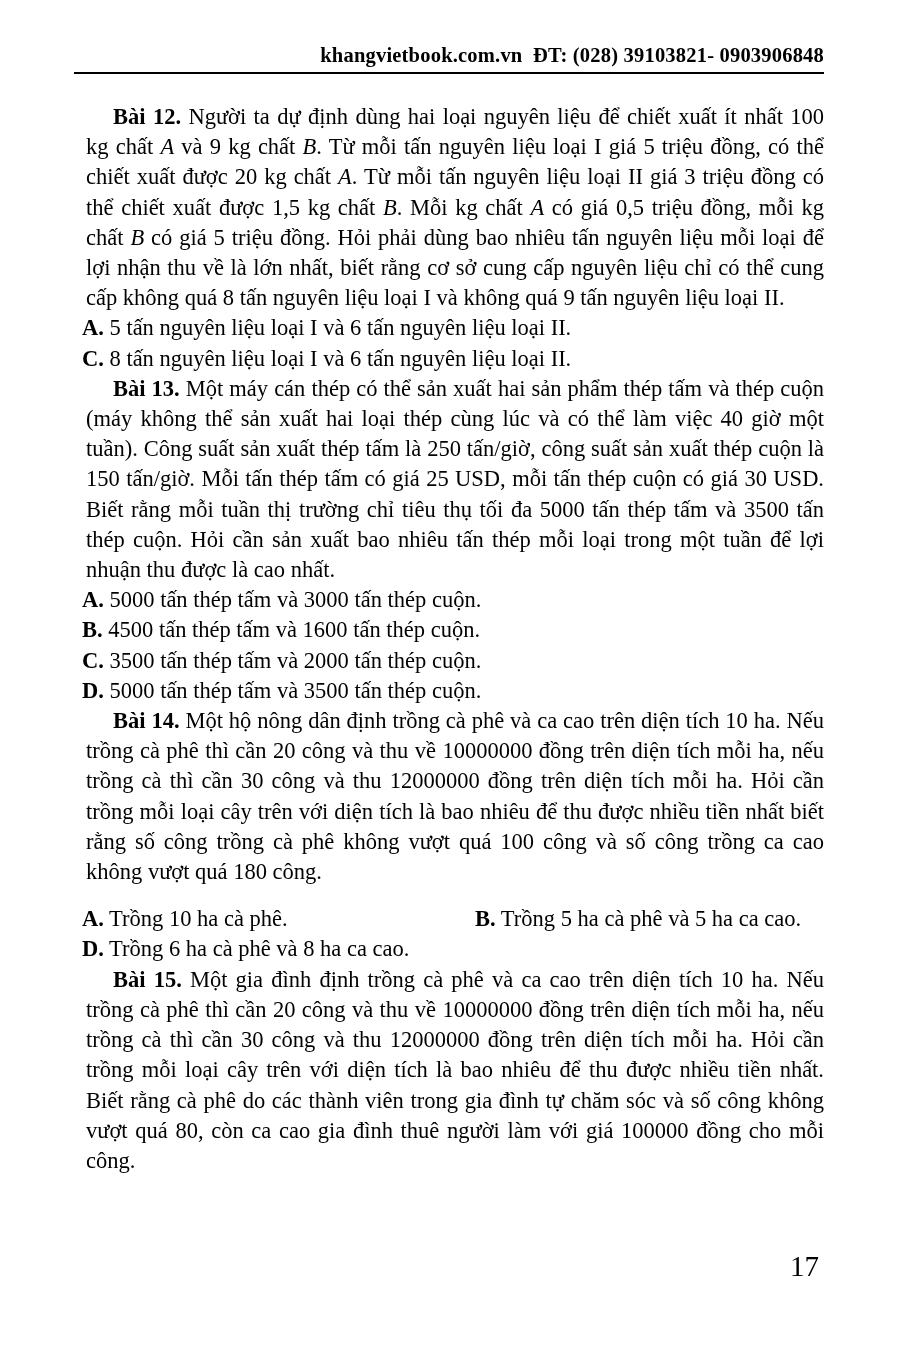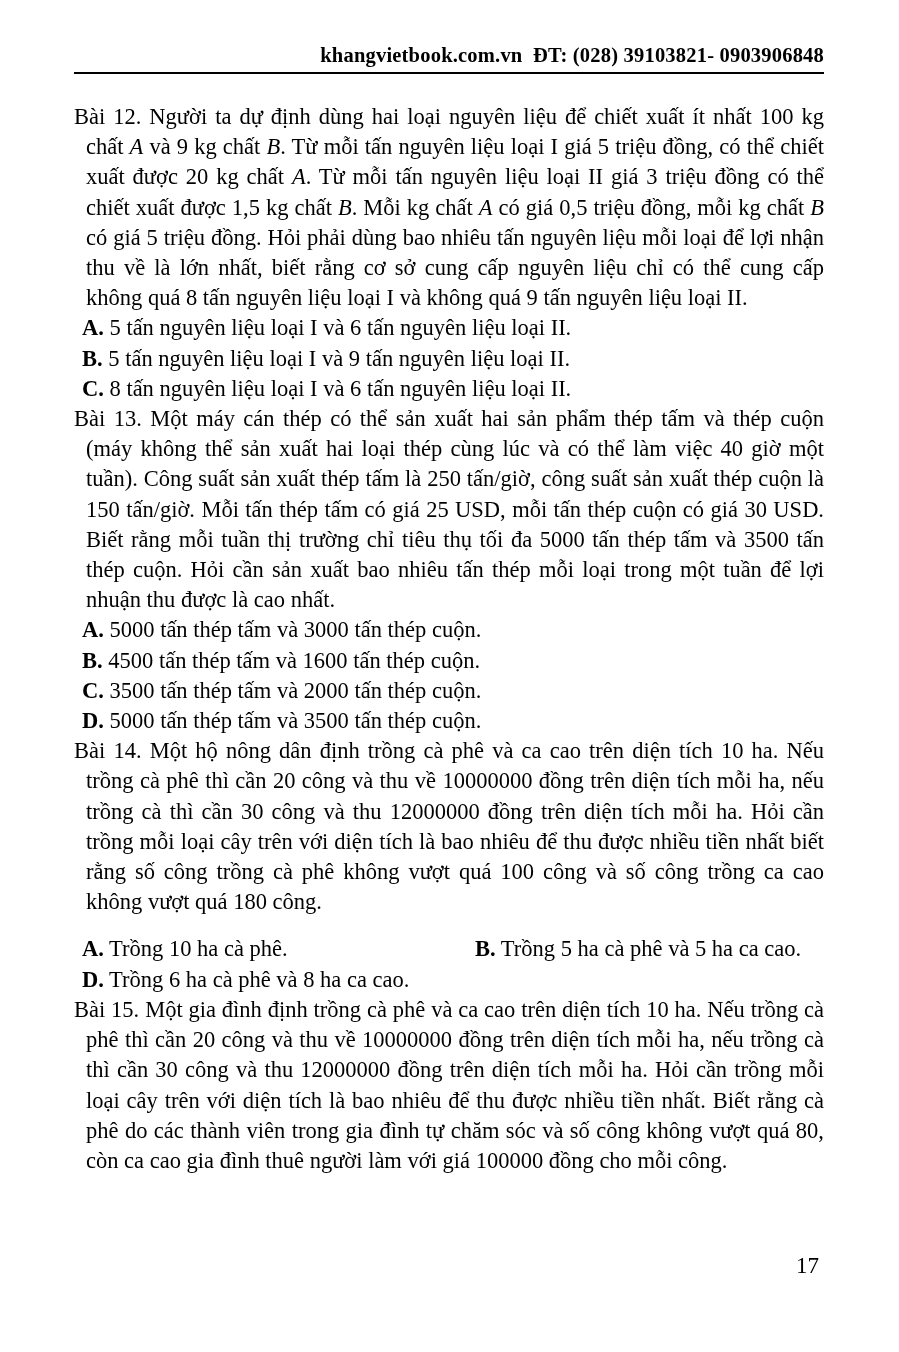--- a/index.html
+++ b/index.html
@@ -32,49 +32,48 @@
   .problems {
     margin-top: 28px;
     font-size: 22.5px;
     line-height: 30.2px;
   }
   .problem-body {
     text-align: justify;
     padding-left: 12px;
     text-indent: -12px;
   }
-  .problem-label { font-weight: normal; }
+  .problem-label { font-weight: bold; margin-left: 39px; }
   .options { padding-left: 8px; }
   .options.two-col {
     display: grid;
     grid-template-columns: 393px 1fr;
     margin-top: 17px;
   }
   .option-label { font-weight: bold; }
   .math-var { font-style: italic; }
   .page-number {
     position: absolute;
     top: 1252px;
     right: 80px;
-    font-size: 23px;
+    font-size: 29px;
     line-height: 28px;
   }
 </style>
 </head>
 <body>
 
 <div class="page">
   <div class="content">
     <div class="page-header">khangvietbook.com.vn  ĐT: (028) 39103821- 0903906848</div>
     <div class="problems" id="problems">
         <div class="problem">
           <p class="problem-body"><b class="problem-label">Bài 12.</b> <span>Người ta dự định dùng hai loại nguyên liệu để chiết xuất ít nhất 100 kg chất </span><i class="math-var">A</i><span> và 9 kg chất </span><i class="math-var">B</i><span>. Từ mỗi tấn nguyên liệu loại I giá 5 triệu đồng, có thể chiết xuất được 20 kg chất </span><i class="math-var">A</i><span>. Từ mỗi tấn nguyên liệu loại II giá 3 triệu đồng có thể chiết xuất được 1,5 kg chất </span><i class="math-var">B</i><span>. Mỗi kg chất </span><i class="math-var">A</i><span> có giá 0,5 triệu đồng, mỗi kg chất </span><i class="math-var">B</i><span> có giá 5 triệu đồng. Hỏi phải dùng bao nhiêu tấn nguyên liệu mỗi loại để lợi nhận thu về là lớn nhất, biết rằng cơ sở cung cấp nguyên liệu chỉ có thể cung cấp không quá 8 tấn nguyên liệu loại I và không quá 9 tấn nguyên liệu loại II.</span></p>
           <div class="options">
             <p class="option"><b class="option-label">A.</b> <span class="option-text">5 tấn nguyên liệu loại I và 6 tấn nguyên liệu loại II.</span></p>
-            <p class="option"><b class="option-label">B.</b> <span class="option-text">5 tấn nguyên liệu loại I và 9 tấn nguyên liệu loại II.</span></p>
             <p class="option"><b class="option-label">C.</b> <span class="option-text">8 tấn nguyên liệu loại I và 6 tấn nguyên liệu loại II.</span></p>
           </div>
         </div>
         <div class="problem">
           <p class="problem-body"><b class="problem-label">Bài 13.</b> <span>Một máy cán thép có thể sản xuất hai sản phẩm thép tấm và thép cuộn (máy không thể sản xuất hai loại thép cùng lúc và có thể làm việc 40 giờ một tuần). Công suất sản xuất thép tấm là 250 tấn/giờ, công suất sản xuất thép cuộn là 150 tấn/giờ. Mỗi tấn thép tấm có giá 25 USD, mỗi tấn thép cuộn có giá 30 USD. Biết rằng mỗi tuần thị trường chỉ tiêu thụ tối đa 5000 tấn thép tấm và 3500 tấn thép cuộn. Hỏi cần sản xuất bao nhiêu tấn thép mỗi loại trong một tuần để lợi nhuận thu được là cao nhất.</span></p>
           <div class="options">
             <p class="option"><b class="option-label">A.</b> <span class="option-text">5000 tấn thép tấm và 3000 tấn thép cuộn.</span></p>
             <p class="option"><b class="option-label">B.</b> <span class="option-text">4500 tấn thép tấm và 1600 tấn thép cuộn.</span></p>
             <p class="option"><b class="option-label">C.</b> <span class="option-text">3500 tấn thép tấm và 2000 tấn thép cuộn.</span></p>
             <p class="option"><b class="option-label">D.</b> <span class="option-text">5000 tấn thép tấm và 3500 tấn thép cuộn.</span></p>

